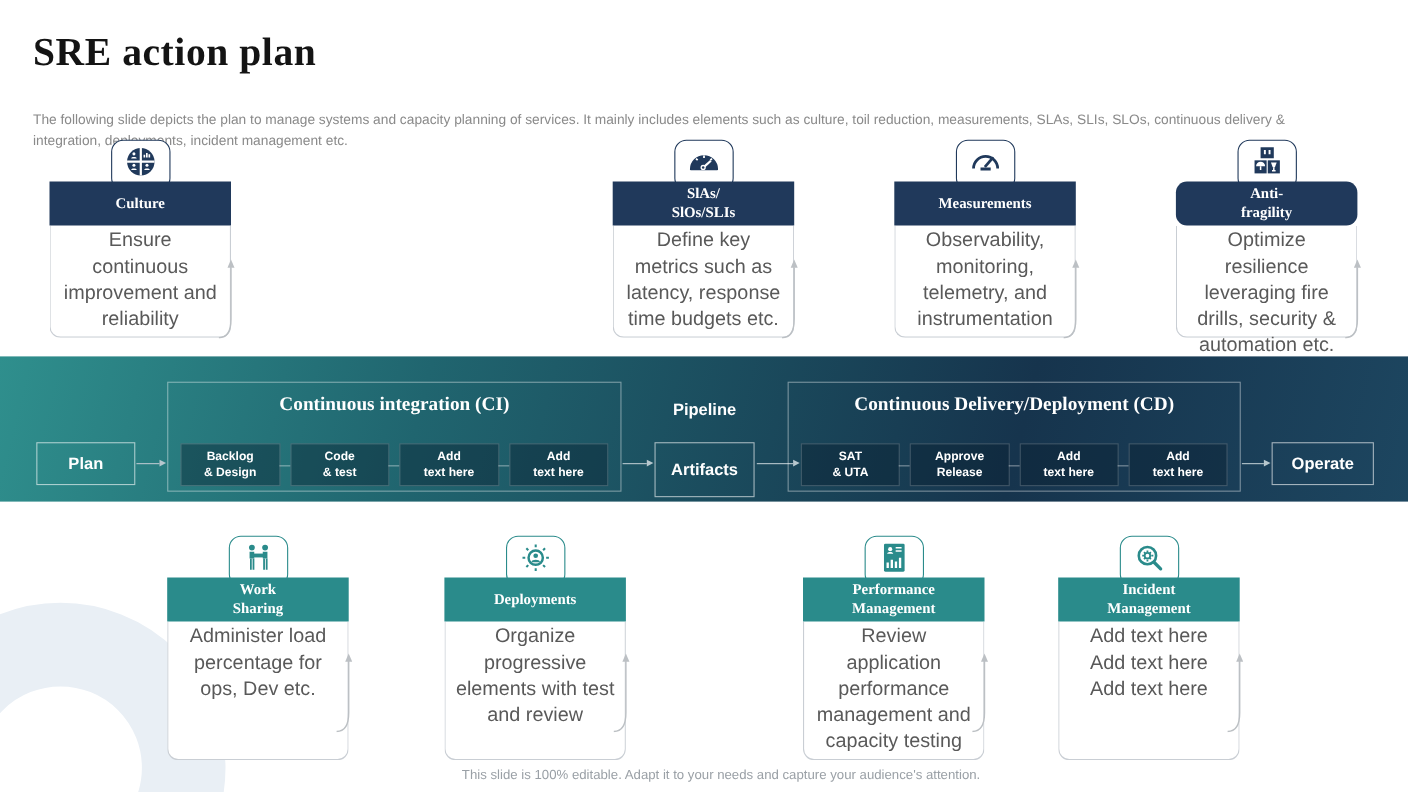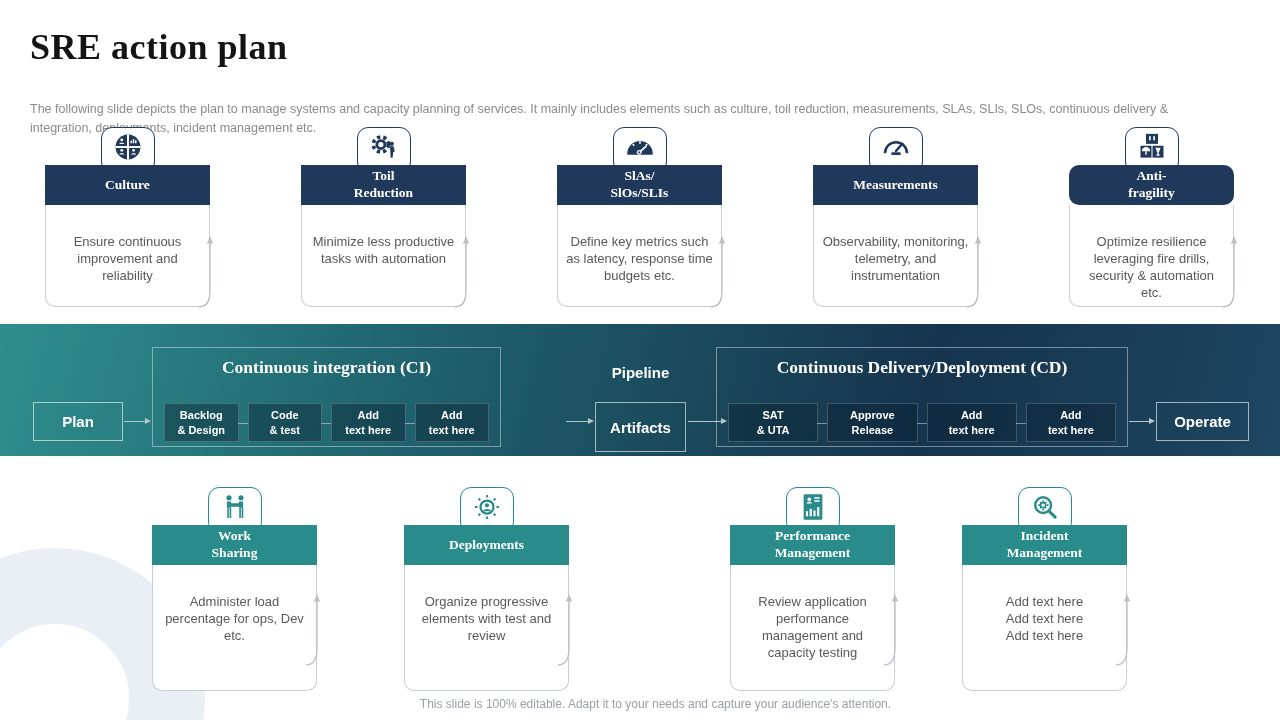--- a/index.html
+++ b/index.html
@@ -39,22 +39,22 @@
     display:flex; align-items:center; justify-content:center;
     white-space:pre-line;
   }
   .card.navy .card-header { background:#20395b; }
   .card.teal .card-header { background:#2a8b8b; }
   .card.rounded .card-header { border-radius:10px; }
   .card-body {
     position:relative; background:#fff;
     border:1px solid #c9ced4; border-top:none;
     border-radius:0 0 10px 10px; box-sizing:border-box;
-    padding:28px 8px 0; text-align:center;
-    font-size:13px; line-height:1.32; color:#595959; white-space:pre-line;
+    padding:2px 8px 0; text-align:center;
+    font-size:18px; line-height:1.32; color:#595959; white-space:pre-line;
   }
   .card.top .card-body { height:102px; }
   .card.bottom .card-body { height:126px; }
   .curve-arrow { position:absolute; right:-6px; bottom:-1px; z-index:2; }
   
   .band {
     position:absolute; left:0; top:324px; width:1280px; height:132px;
     background:linear-gradient(104deg,#2f8f8d 0%,#20656f 30%,#16344d 72%,#1d4660 100%);
   }
   .band-box {
@@ -124,37 +124,20 @@
       </svg>
     </div>
     <div class="card-header">Culture</div>
     <div class="card-body">Ensure continuous improvement and reliability</div>
     <svg class="curve-arrow" width="18" height="74" viewBox="0 0 18 74">
       <path d="M1 73 C9 73 12 66 12 56 L12 9" fill="none" stroke="#bcc0c4" stroke-width="1.3"></path>
       <path d="M12 2 L8.8 9.5 L15.2 9.5 Z" fill="#bcc0c4"></path>
     </svg>
   </div>
 
-  <div class="card top navy" style="left:301px; top:127px; height:180px;">
-    <div class="icon-tab">
-      <svg width="30" height="30" viewBox="0 0 24 24">
-        <circle cx="9.5" cy="10" r="6" fill="none" stroke="currentColor" stroke-width="3" stroke-dasharray="2.6 2.4"></circle>
-        <circle cx="9.5" cy="10" r="3.2" fill="none" stroke="currentColor" stroke-width="2.2"></circle>
-        <circle cx="18.2" cy="9.4" r="1.7" fill="currentColor"></circle>
-        <path d="M16.8 11.4h2.9l0.9 4.2-1.2 0.3-0.5 4.6h-1.6z" fill="currentColor"></path>
-      </svg>
-    </div>
-    <div class="card-header">Toil
-Reduction</div>
-    <div class="card-body">Minimize less productive tasks with automation</div>
-    <svg class="curve-arrow" width="18" height="74" viewBox="0 0 18 74">
-      <path d="M1 73 C9 73 12 66 12 56 L12 9" fill="none" stroke="#bcc0c4" stroke-width="1.3"></path>
-      <path d="M12 2 L8.8 9.5 L15.2 9.5 Z" fill="#bcc0c4"></path>
-    </svg>
-  </div>
 
   <div class="card top navy" style="left:557px; top:127px; height:180px;">
     <div class="icon-tab">
       <svg width="30" height="30" viewBox="0 0 24 24">
         <path d="M2.5 17.5 a9.5 9.5 0 0 1 19 0 z" fill="currentColor" stroke="currentColor" stroke-width="1.5" stroke-linejoin="round"></path>
         <path d="M12 9.3V7.4 M7.4 10.9 6.2 9.7 M16.6 10.9 17.8 9.7" stroke="#fff" stroke-width="1.3"></path>
         <path d="M11.4 16.3 L17 11.3" stroke="#fff" stroke-width="1.6"></path>
         <circle cx="11.4" cy="16.2" r="1.9" fill="#fff"></circle>
         <circle cx="11.4" cy="16.2" r="0.9" fill="currentColor"></circle>
       </svg>
@@ -204,21 +187,21 @@
       <path d="M1 73 C9 73 12 66 12 56 L12 9" fill="none" stroke="#bcc0c4" stroke-width="1.3"></path>
       <path d="M12 2 L8.8 9.5 L15.2 9.5 Z" fill="#bcc0c4"></path>
     </svg>
   </div>
 
   <div class="band">
     <div class="band-box" style="left:33px; top:78px; width:90px; height:39px;">Plan</div>
 
     <div class="h-arrow" style="left:124px; width:21px;"></div>
 
-    <div class="group" style="left:152px; width:349px;">
+    <div class="group" style="left:152px; width:413px;">
       <div class="group-title">Continuous integration (CI)</div>
       <div class="steps">
         <div class="step">Backlog
 &amp; Design</div>
         <div class="step">Code
 &amp; test</div>
         <div class="step">Add
 text here</div>
         <div class="step">Add
 text here</div>

